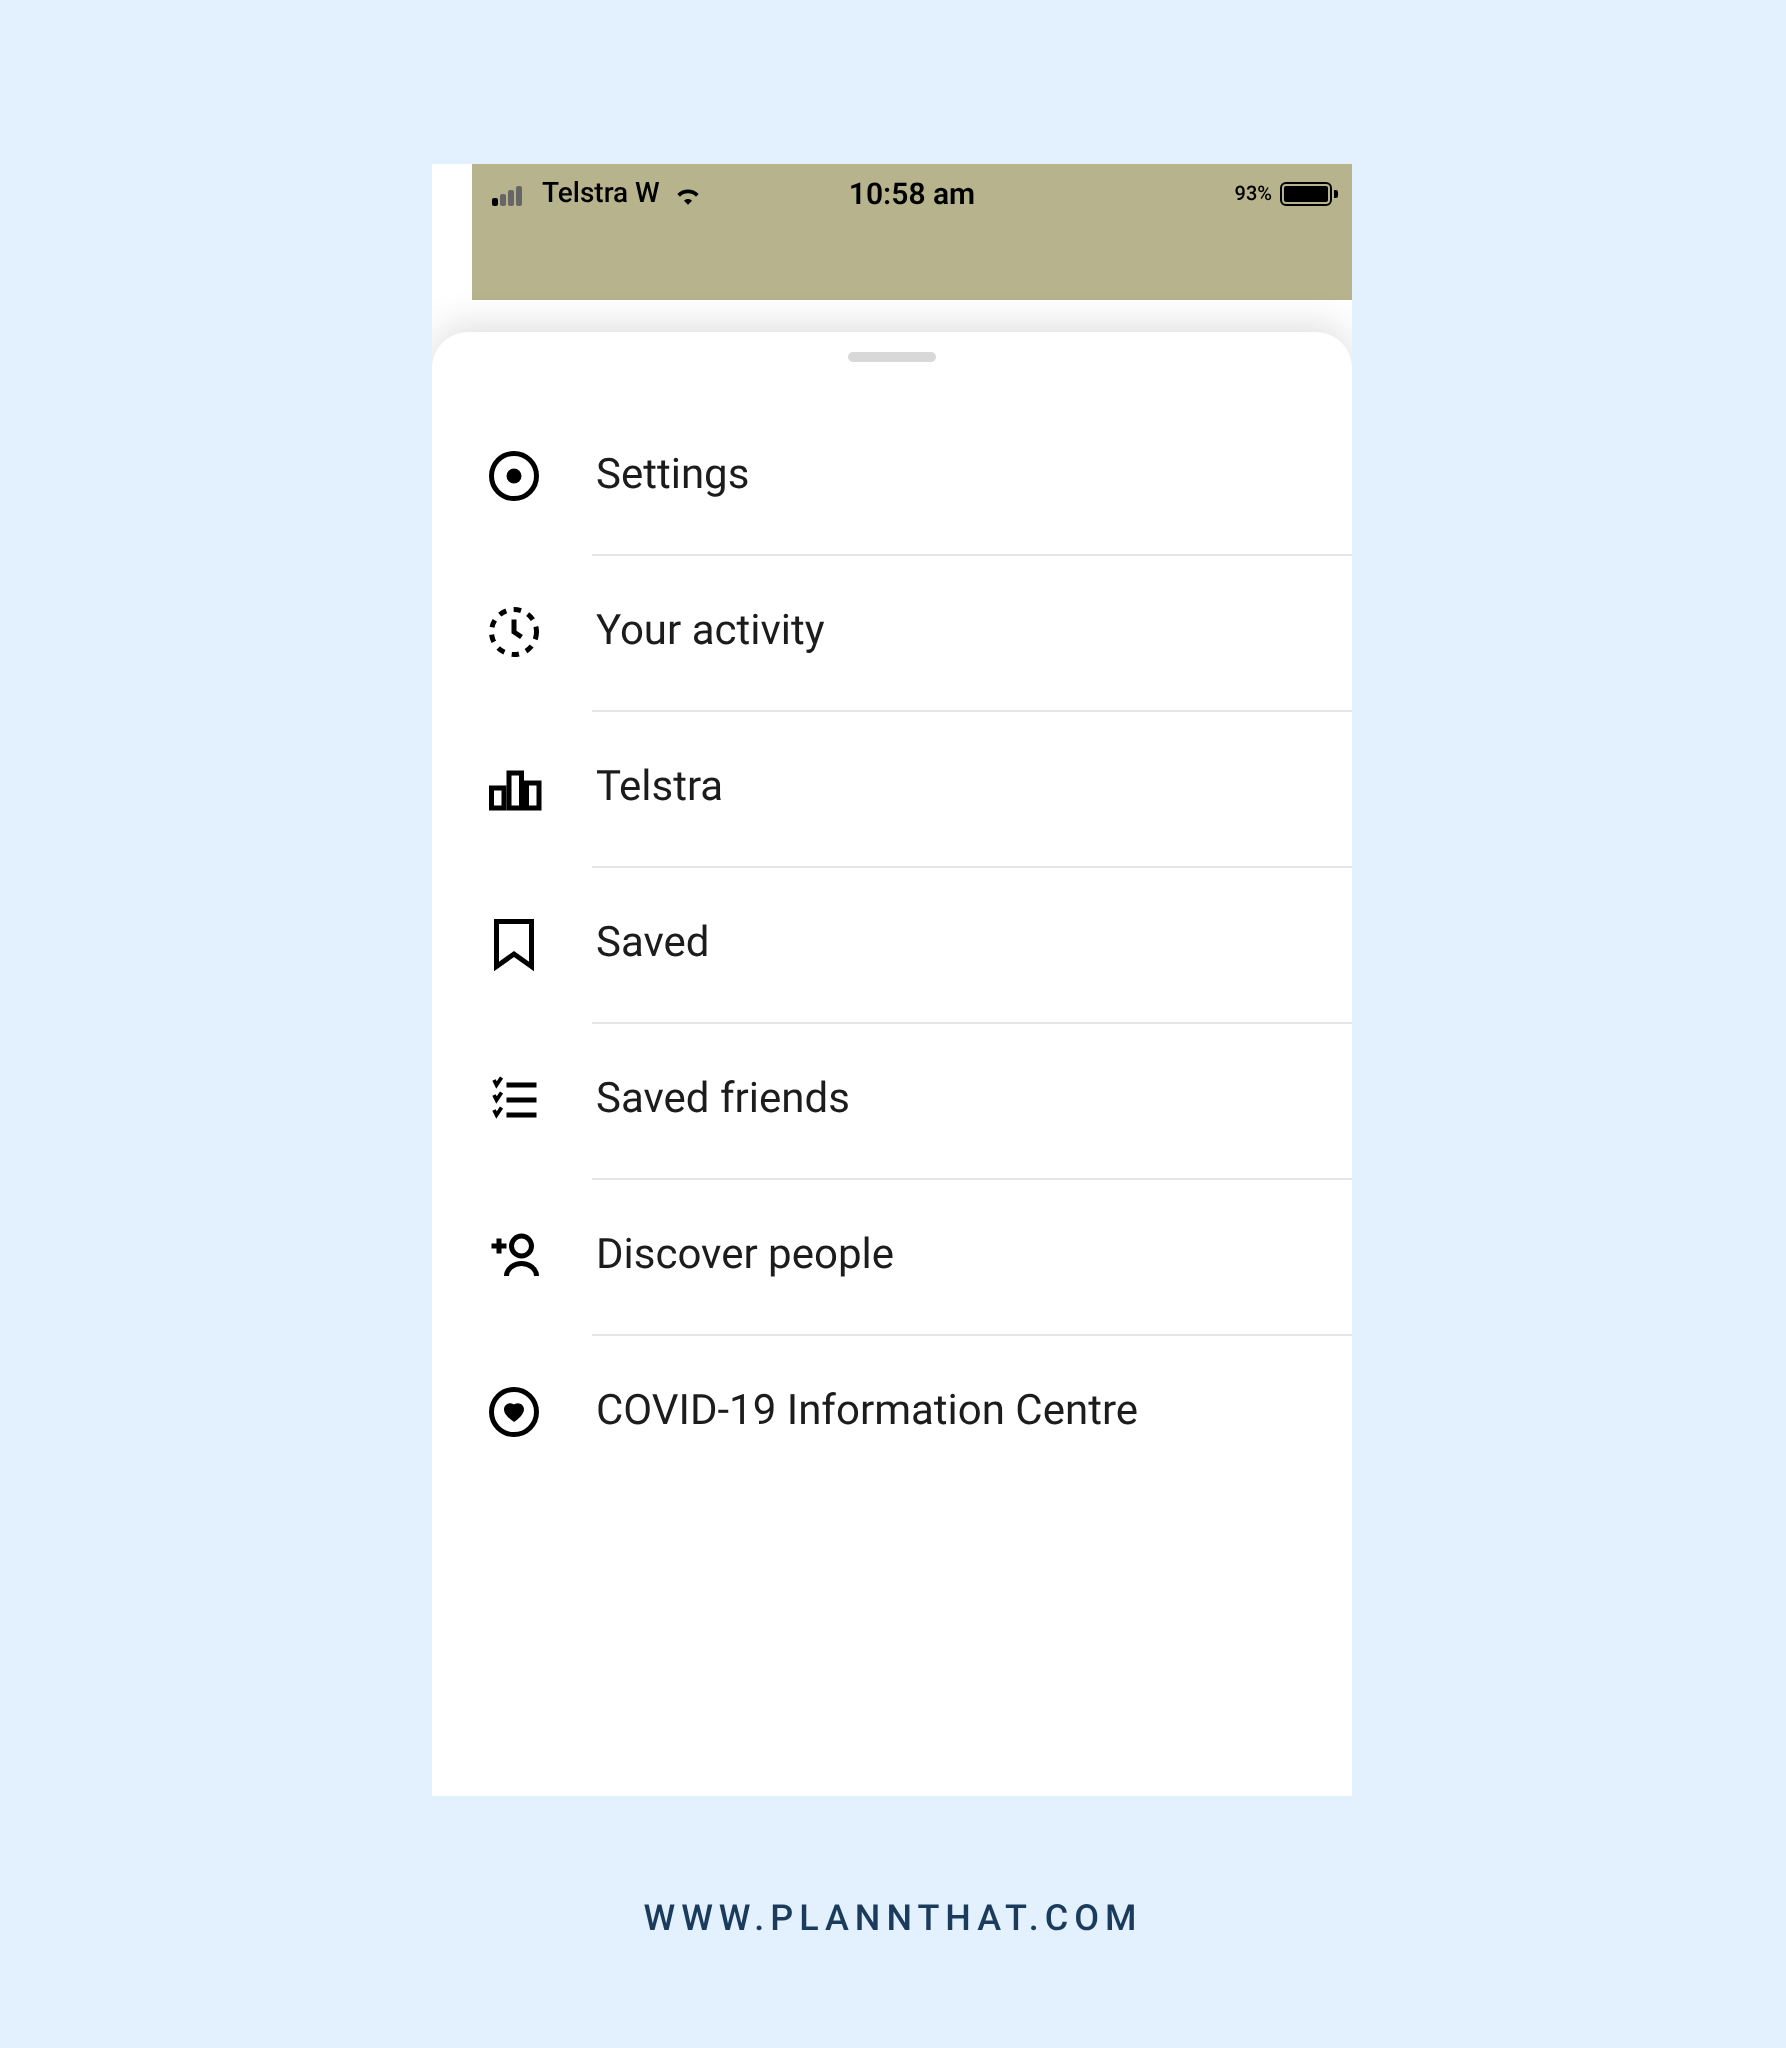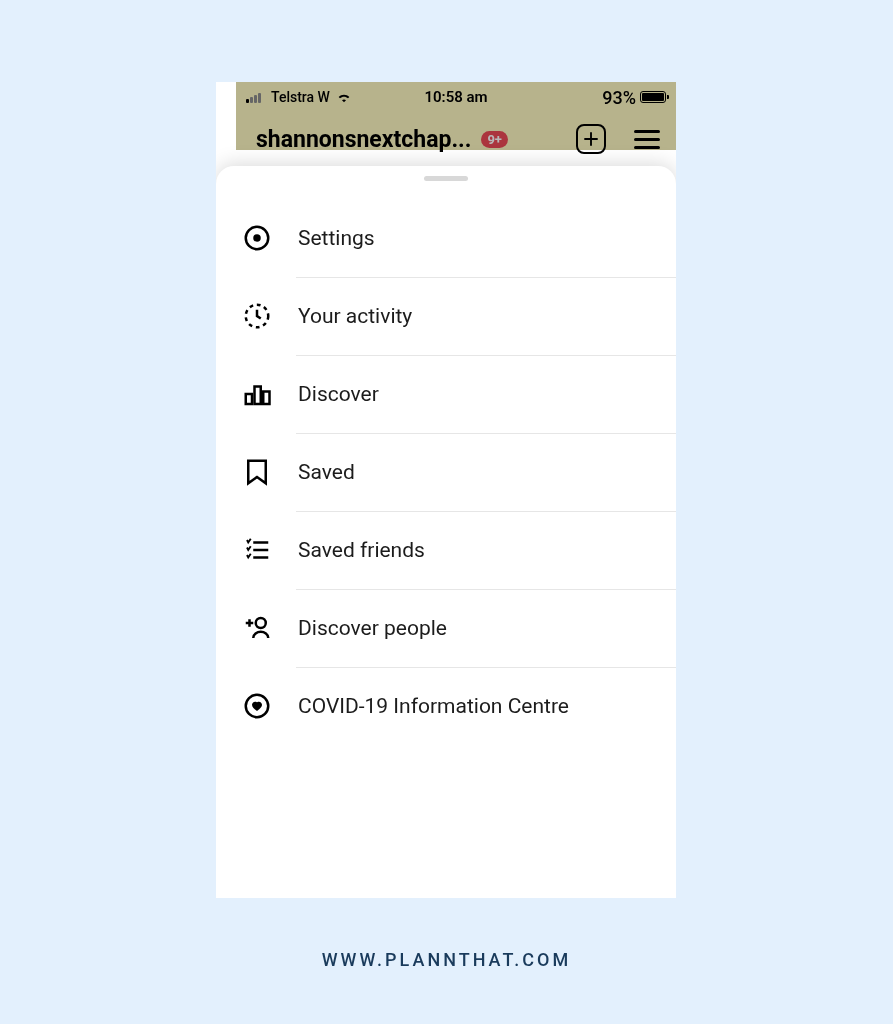--- a/index.html
+++ b/index.html
@@ -70,21 +70,21 @@
     position: absolute;
     left: 50%;
     transform: translateX(-50%);
     font-weight: 600;
   }
   .status-right {
     margin-left: auto;
     display: flex;
     align-items: center;
     gap: 4px;
-    font-size: 18px;
+    font-size: 10px;
     font-weight: 500;
   }
   .battery {
     width: 26px; height: 12px;
     border: 1.5px solid #000;
     border-radius: 3px;
     position: relative;
   }
   .battery::after {
     content: "";
@@ -233,35 +233,20 @@
       </div>
       <div class="time">10:58 am</div>
       <div class="status-right">
         <span>93%</span>
         <div class="battery">
             <div class="fill"></div>
           </div>
       </div>
     </div>
 
-    <div class="profile-bar">
-      <span class="username">shannonsnextchap...</span>
-      <span class="badge-pill">9+</span>
-      <div class="spacer"></div>
-      <div class="create-btn">
-        <svg viewBox="0 0 24 24">
-            <path d="M12 4v16M4 12h16" stroke="#000" stroke-width="2.5" stroke-linecap="round"></path>
-          </svg>
-      </div>
-      <div class="hamburger">
-        <span></span>
-          <span></span>
-          <span></span>
-      </div>
-    </div>
   </div>
 
   <div class="sheet">
     <div class="grabber"></div>
     <ul class="menu-list">
 
       <li class="menu-item">
         <span class="mi-icon">
           <svg viewBox="0 0 24 24">
               <circle cx="12" cy="12" r="9"></circle>
@@ -283,21 +268,21 @@
 
 
       <li class="menu-item">
         <span class="mi-icon">
           <svg viewBox="0 0 24 24">
               <rect x="3" y="12" width="5" height="8"></rect>
               <rect x="10" y="6" width="5" height="14"></rect>
               <rect x="17" y="10" width="5" height="10"></rect>
             </svg>
         </span>
-        <span class="mi-label">Discover</span>
+        <span class="mi-label">Telstra</span>
       </li>
 
 
       <li class="menu-item">
         <span class="mi-icon">
           <svg viewBox="0 0 24 24">
               <path d="M5 3h14v18l-7-5-7 5V3z"></path>
             </svg>
         </span>
         <span class="mi-label">Saved</span>

